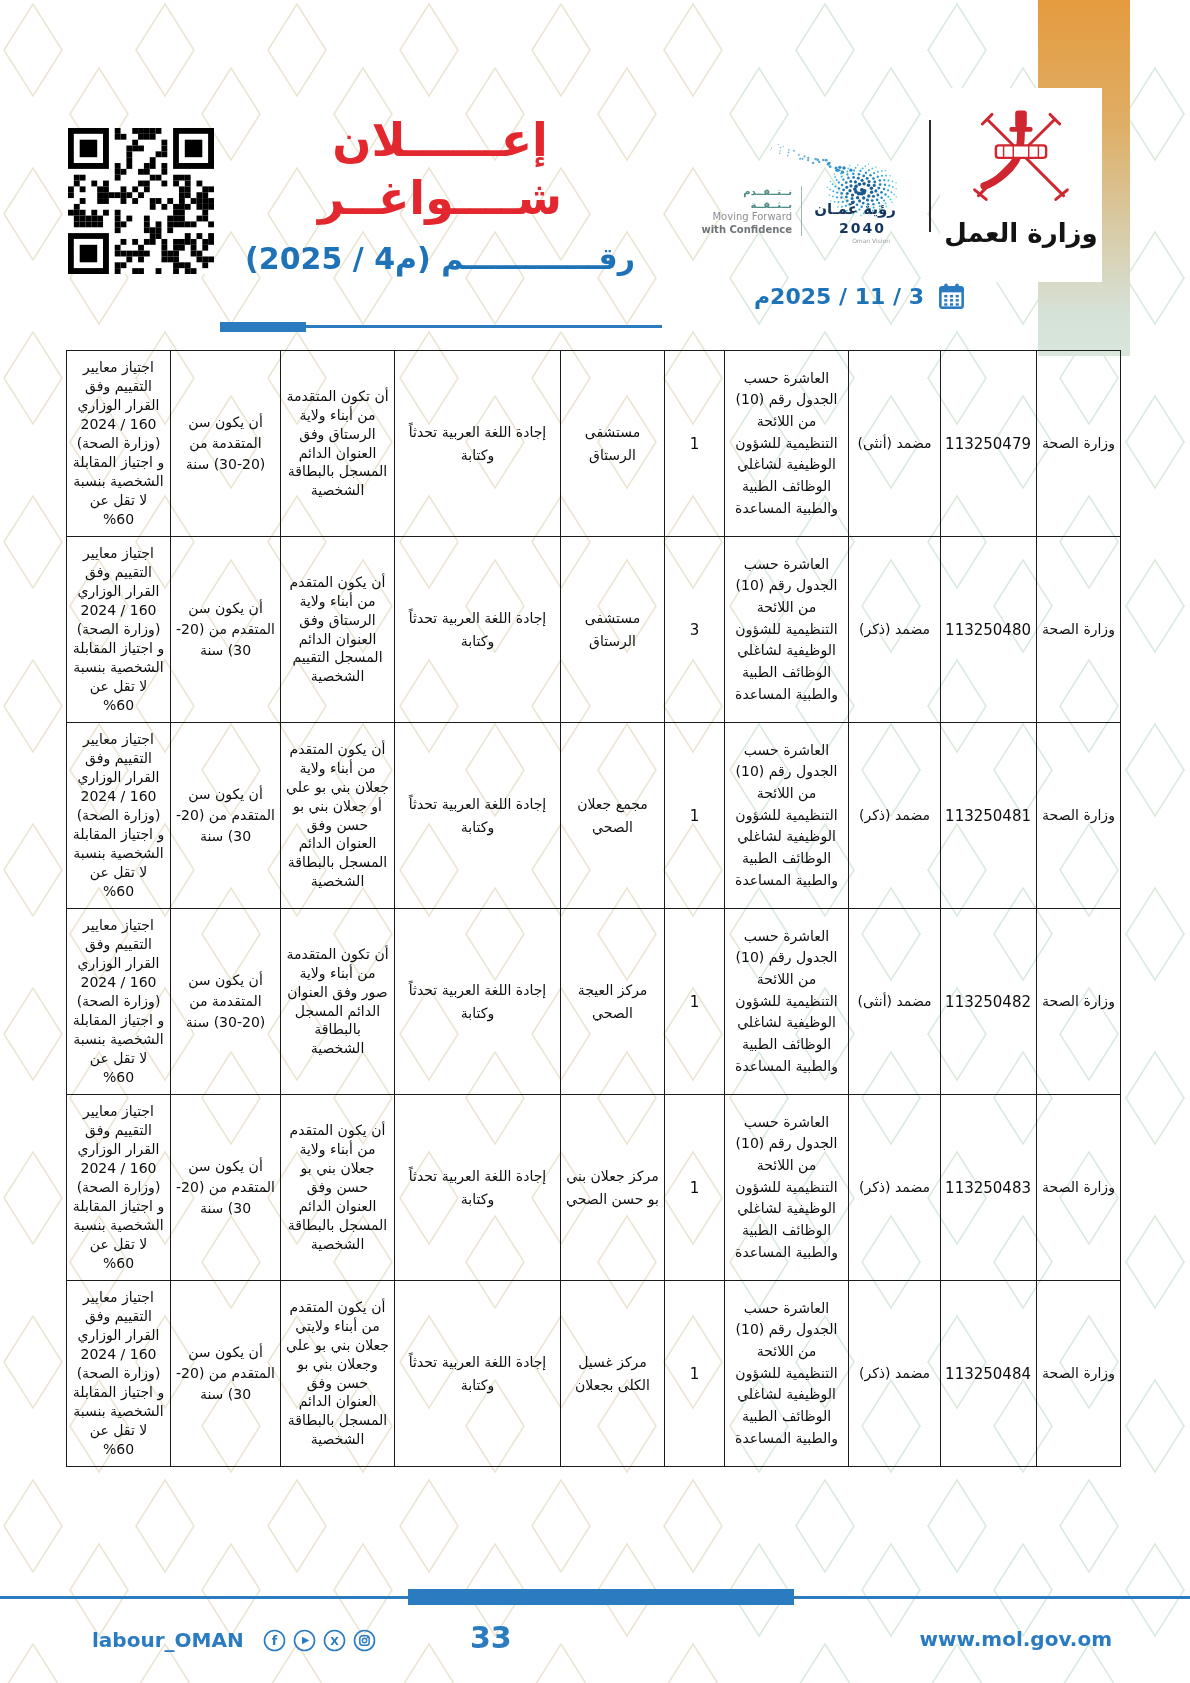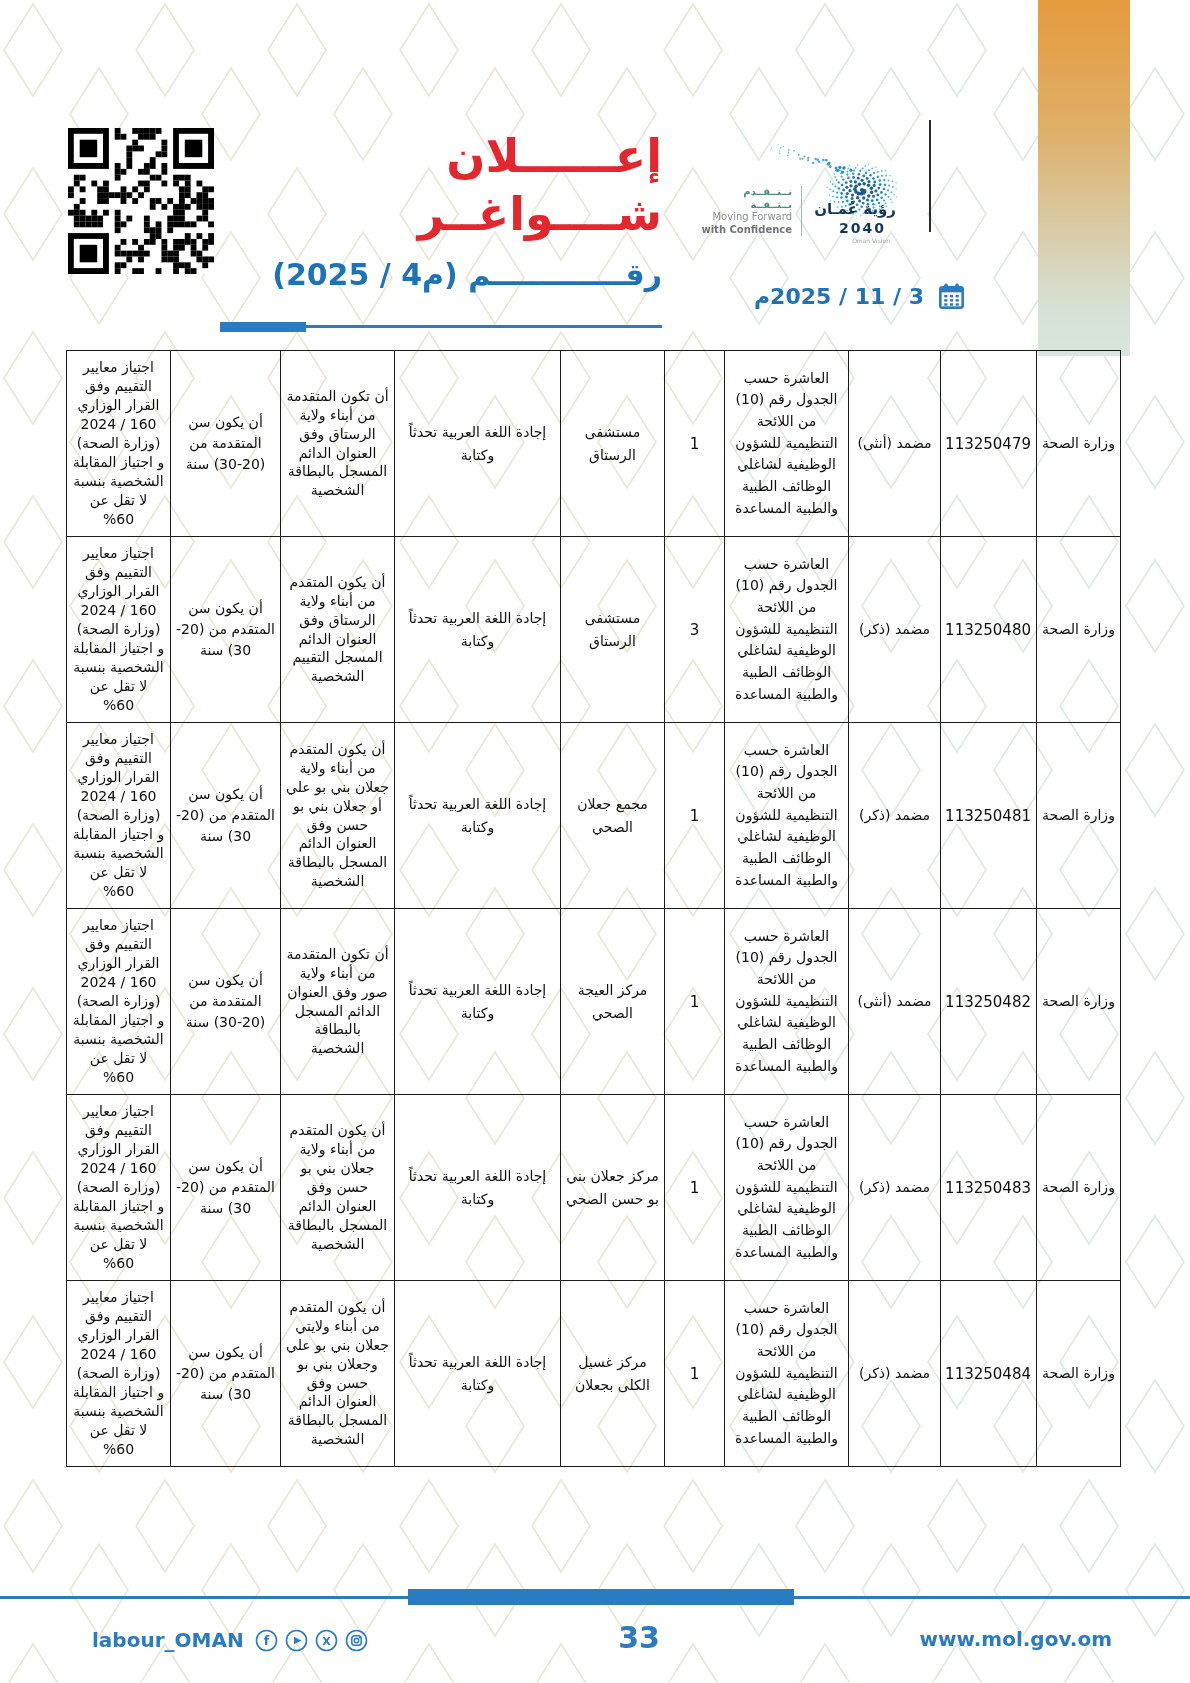--- a/index.html
+++ b/index.html
@@ -7,21 +7,21 @@
         font-family:"DejaVu Sans",sans-serif;color:#111;}
   .abs{position:absolute;}
 
   
   .bg-svg{position:absolute;left:0;top:0;width:1190px;height:1683px;}
   .grad-band{position:absolute;left:1038px;top:0;width:92px;height:356px;
              background:linear-gradient(180deg,#e59b3e 0%,#dfae66 35%,#d9c79d 60%,#d6e2d8 88%,#d9e6db 100%);}
 
   
   .qr{left:68px;top:128px;width:146px;height:146px;}
-  .title-block{left:218px;top:128px;width:444px;direction:rtl;}
+  .title-block{left:218px;top:112px;width:444px;text-align:center;direction:rtl;}
   .title-red{font-size:46px;font-weight:800;color:#e2282e;line-height:1.25;letter-spacing:-1px;}
   .title-blue{font-size:30px;font-weight:800;color:#1e73b8;line-height:1.2;margin-top:14px;}
   .apply-text{left:218px;top:286px;width:444px;text-align:center;direction:rtl;
               font-size:21px;font-weight:700;color:#14181b;cursor:pointer;}
   .hdr-divider{left:220px;top:322px;width:442px;height:11px;}
   .hdr-divider .thick{position:absolute;left:0;top:0;width:86px;height:10px;background:#2a7bc0;}
   .hdr-divider .thin{position:absolute;left:86px;right:0;top:3px;height:3px;background:#2a7bc0;}
 
   
   .vision{left:700px;top:138px;width:212px;height:122px;}
@@ -58,23 +58,23 @@
   .cw{max-height:182px;overflow:hidden;line-height:1.6;}
   td.c-residency .cw, td.c-evaluation .cw{line-height:1.35;}
   td.c-grade .cw{line-height:1.55;}
   td.c-age .cw{line-height:1.5;}
   td.c-count .cw,td.c-ref .cw{font-size:15px;}
 
   
   .ft-line{left:0;top:1596px;width:1190px;height:3px;background:#2a7bc0;}
   .ft-bar{left:408px;top:1589px;width:386px;height:16px;background:#2a7bc0;}
   .social{left:92px;top:1628px;display:flex;align-items:center;gap:7px;cursor:pointer;}
-  .social .handle{font-size:20px;font-weight:600;color:#2a7bc0;margin-right:4px;}
+  .social .handle{font-size:20px;font-weight:600;color:#2a7bc0;margin-right:12px;}
   .social svg{width:23px;height:23px;display:block;}
-  .page-num{left:470px;top:1620px;width:190px;text-align:right;font-size:30px;font-weight:800;color:#2a7bc0;}
+  .page-num{left:470px;top:1620px;width:190px;text-align:left;font-size:30px;font-weight:800;color:#2a7bc0;}
   .website{right:78px;top:1627px;font-size:20px;font-weight:600;color:#2a7bc0;cursor:pointer;}
 </style>
 </head>
 <body>
 
 <div class="page">
 
   <svg class="bg-svg" aria-hidden="true">
     <defs>
       <pattern id="patB" width="132" height="164" patternUnits="userSpaceOnUse">
@@ -508,20 +508,40 @@
     <div class="v-micro">Oman Vision</div>
     <div class="v-sub">
       <div class="s-ar">نــتــقــدم بــثــقــة</div>
       <div class="s-en1">Moving Forward</div>
       <div class="s-en2">with Confidence</div>
     </div>
   </div>
 
   <div class="logo-sep abs"></div>
 
+  <div class="ministry-box abs">
+    <svg class="emblem" viewBox="0 0 120 104">
+      <g stroke="#cf2630" fill="none" stroke-width="3" stroke-linecap="round">
+        <path d="M16 94 L94 16"></path>
+        <path d="M104 94 L26 16"></path>
+        <path d="M12 88 L24 98"></path>
+        <path d="M108 88 L96 98"></path>
+        <path d="M90 10 L100 20"></path>
+        <path d="M30 10 L20 20"></path>
+      </g>
+      <g fill="#cf2630">
+        <rect x="54" y="6" width="12" height="18" rx="3"></rect>
+        <rect x="48" y="23" width="24" height="5" rx="2"></rect>
+      </g>
+      <path d="M60 28 C60 50 56 60 42 72 C35 78 28 82 22 84" stroke="#cf2630" stroke-width="8" fill="none" stroke-linecap="round"></path>
+      <rect x="34" y="42" width="52" height="13" rx="3" stroke="#cf2630" stroke-width="2.5" fill="#ffffff"></rect>
+      <path d="M42 42 V55 M52 42 V55 M68 42 V55 M78 42 V55" stroke="#cf2630" stroke-width="1.5"></path>
+    </svg>
+    <div class="ministry-name">وزارة العمل</div>
+  </div>
 
   <div class="date-row abs">
     <svg class="cal" viewBox="0 0 26 26">
       <rect x="1" y="3" width="24" height="22" rx="3" fill="#2a7bc0"></rect>
       <rect x="3.5" y="9" width="19" height="13.5" fill="#ffffff"></rect>
       <rect x="6" y="0.5" width="3.4" height="5.5" rx="1.6" fill="#2a7bc0"></rect>
       <rect x="16.6" y="0.5" width="3.4" height="5.5" rx="1.6" fill="#2a7bc0"></rect>
       <g fill="#2a7bc0">
         <rect x="6" y="11.5" width="3" height="2.4"></rect>
           <rect x="11.5" y="11.5" width="3" height="2.4"></rect>

